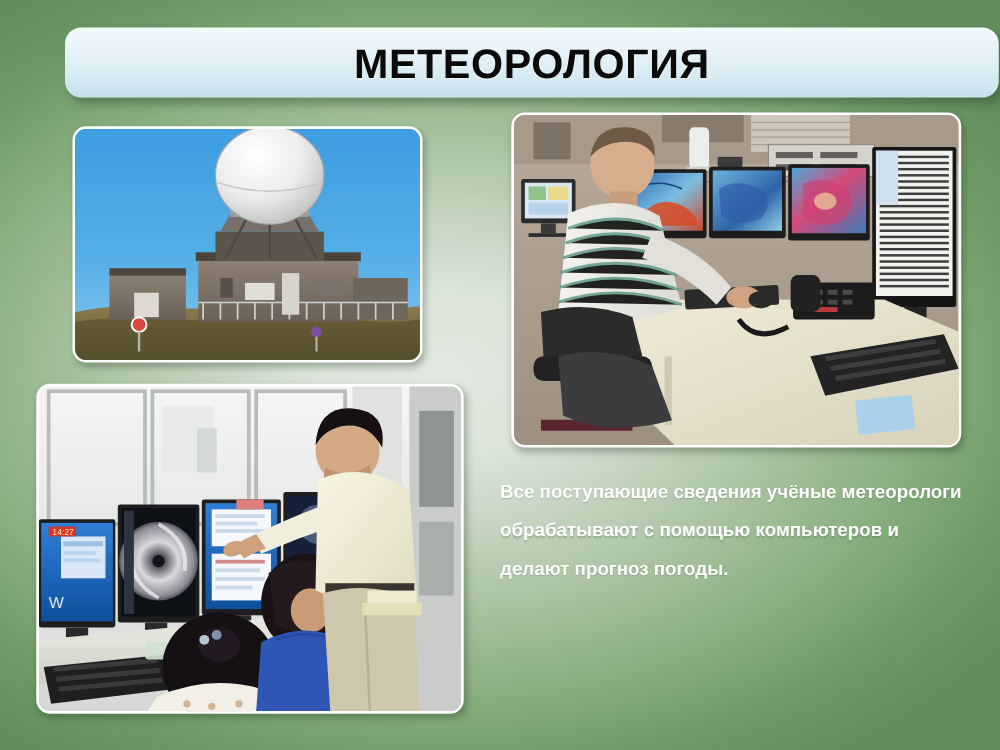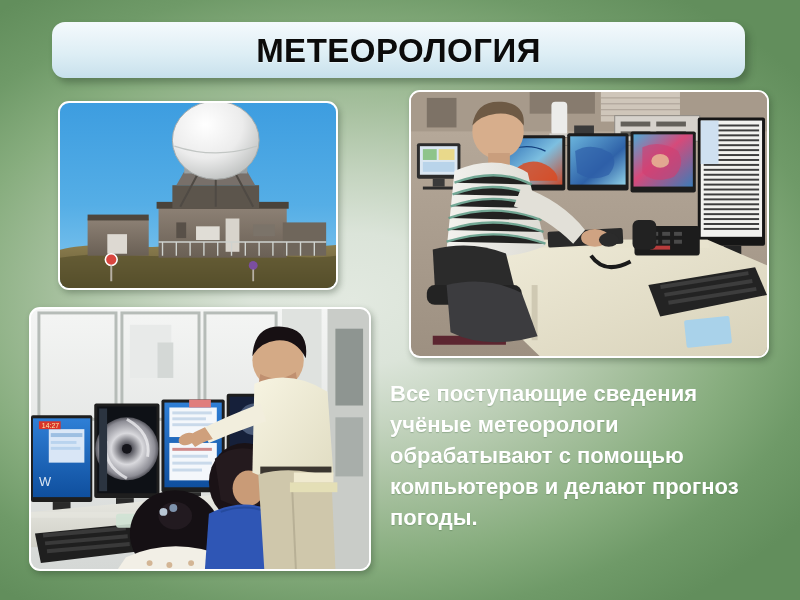--- a/index.html
+++ b/index.html
@@ -22,21 +22,21 @@
         #a6c09e 52%,
         #87ad7e 70%,
         #6f9a68 85%,
         #628e5c 100%);
   }
   
   #title-box {
     position: absolute;
     left: 52px;
     top: 22px;
-    width: 693px;
+    width: 747px;
     height: 56px;
     border-radius: 13px;
     background: linear-gradient(to bottom,
         #f4fafd 0%,
         #eaf4f9 26%,
         #ddeef5 58%,
         #cfe5ef 86%,
         #c6e0ec 100%);
     box-shadow: 4px 5px 7px rgba(40, 60, 40, 0.38);
     display: flex;
@@ -65,24 +65,24 @@
   }
   .photo svg { display: block; width: 100%; height: 100%; }
 
   #photo-radar   { left: 58px;  top: 101px; width: 280px; height: 189px; }
   #photo-office  { left: 409px; top: 90px;  width: 360px; height: 268px; }
   #photo-typhoon { left: 29px;  top: 307px; width: 342px; height: 264px; }
 
   
   #body-text {
     position: absolute;
-    left: 390px;
+    left: 400px;
     top: 378px;
     width: 372px;
-    font-size: 22px;
+    font-size: 15px;
     font-weight: bold;
     line-height: 31px;
     color: #ffffff;
     text-shadow: 0 1px 1px rgba(60, 95, 60, 0.30);
   }
 </style>
 </head>
 <body>
 
 <div id="slide">

